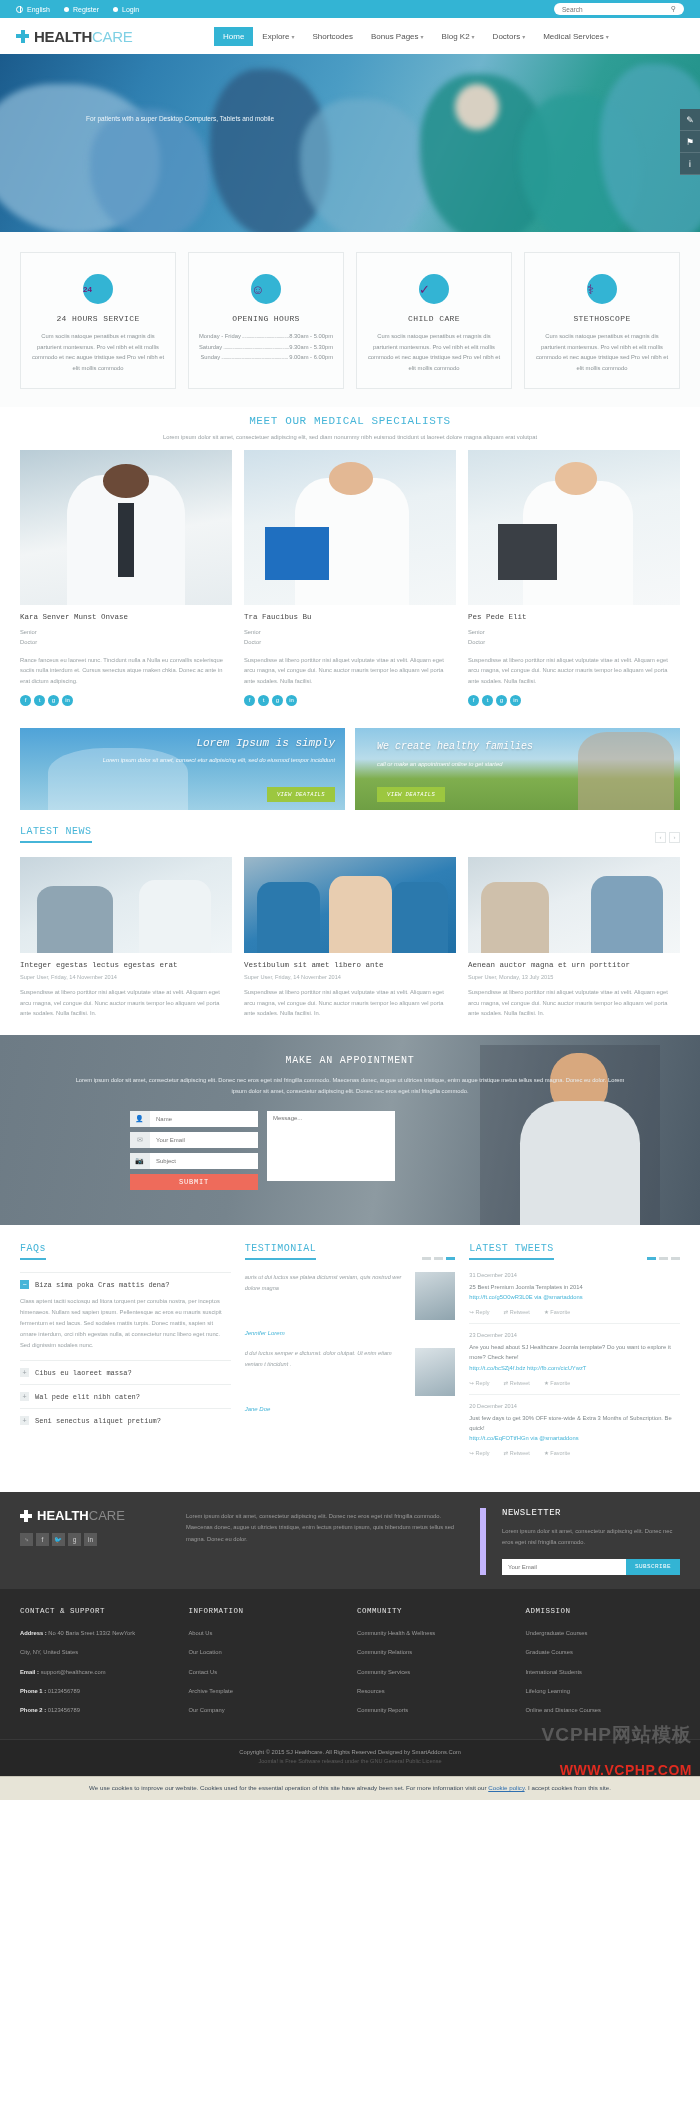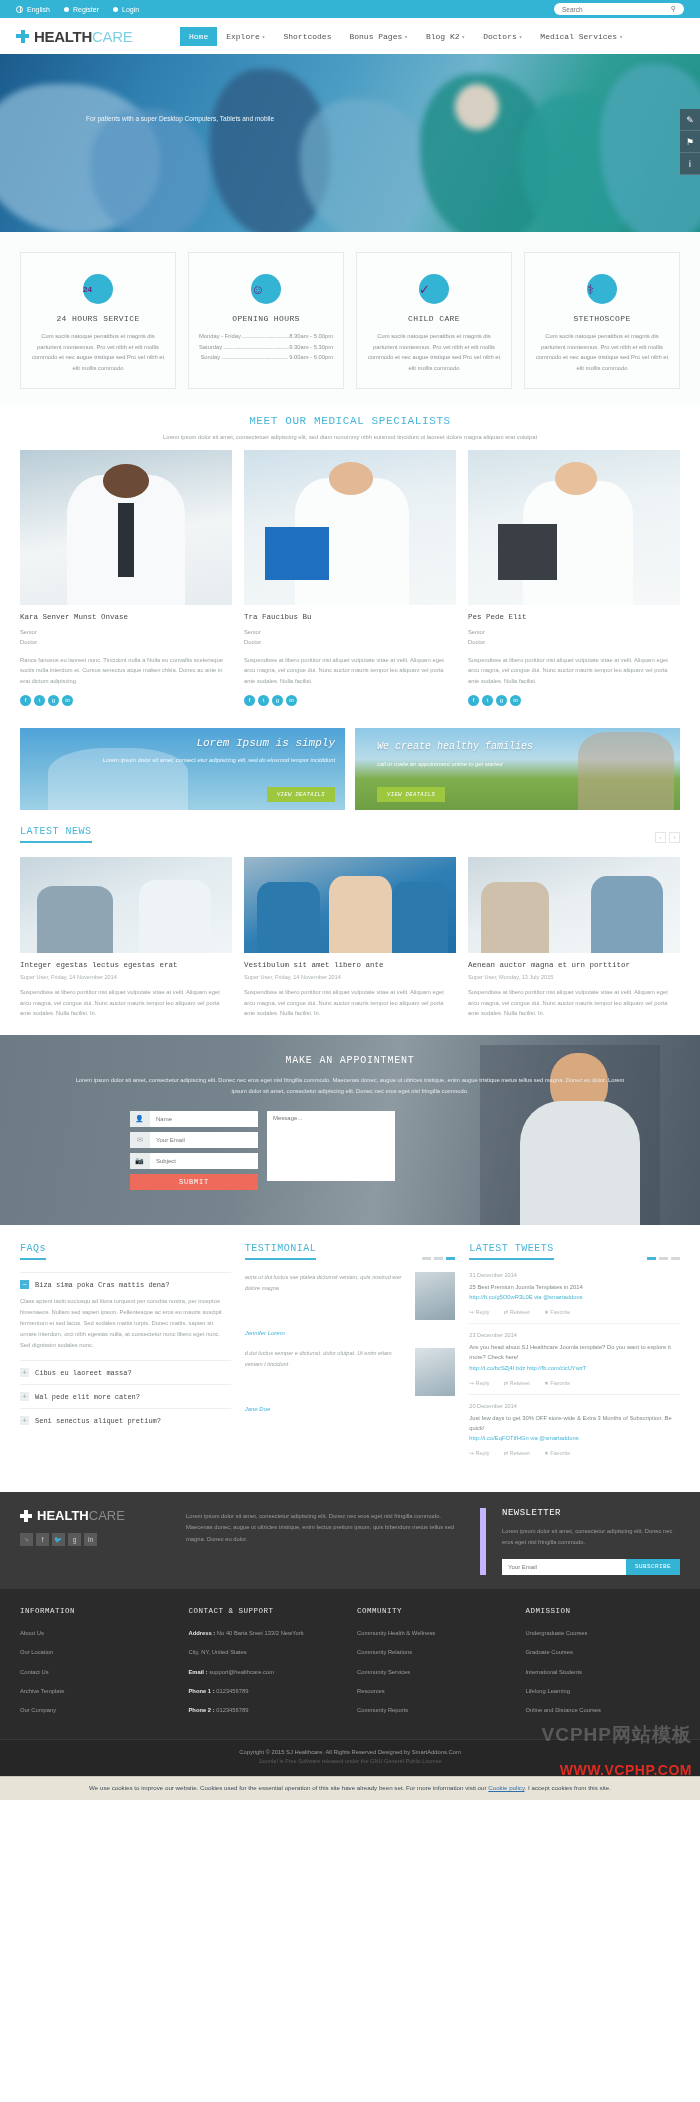--- a/index.html
+++ b/index.html
@@ -26,21 +26,21 @@
   
   .header { height: 36px; background:#fff; display:flex; align-items:center; }
   .logo { display:flex; align-items:center; gap:5px; width:180px; padding-left:16px; }
   .logo-cross { position:relative; width:13px; height:13px; }
   .logo-cross::before, .logo-cross::after { content:""; position:absolute; background:#33b4d4; }
   .logo-cross::before { left:4.5px; top:0; width:4px; height:13px; }
   .logo-cross::after { left:0; top:4.5px; width:13px; height:4px; }
   .logo-text { font-size:15px; letter-spacing:-0.3px; font-weight:bold; font-family:"Liberation Sans",sans-serif; }
   .logo-text .a { color:#3d3d3d; }
   .logo-text .b { color:#7fd0e4; font-weight:normal; }
-  .nav { display:flex; align-items:center; gap:0; font-family:Liberation Mono, monospace; }
+  .nav { display:flex; align-items:center; gap:0; font-family:Liberation Sans, sans-serif;margin-left:34px; }
   .nav-item { font-size:8px; color:#555; padding:5px 9px; white-space:nowrap; }
   .nav-item.active { background:#33b4d4; color:#fff; }
   .caret { font-size:6px; margin-left:2px; color:#999; }
 
   
   .hero { height: 178px; position:relative; overflow:hidden;
     background: linear-gradient(115deg,#1b5b8c 0%, #2f7fb0 20%, #4a9cc4 45%, #6fb4cc 62%, #2e9d95 78%, #1f8e86 100%); }
   .hero-img { position:absolute; inset:0; }
   .hb { position:absolute; border-radius:40% 50% 45% 55%; filter: blur(3px); }
   .hero-caption { position:absolute; left:80px; top:60px; width:200px; text-align:center; color:#eef6fa; font-size:6.5px; line-height:1.5; }
@@ -440,21 +440,21 @@
           <span class="faq-box on">−</span>
           <span class="faq-q">Biza sima poka Cras mattis dena?</span>
         </div>
         <div class="faq-a">Class aptent taciti sociosqu ad litora torquent per conubia nostra, per inceptos himenaeos. Nullam sed sapien ipsum. Pellentesque ac eros eu mauris suscipit fermentum et sed lacus. Sed sodales mattis turpis. Donec mattis, sapien sit ornare interdum, orci nibh egestas nulla, at consectetur nunc libero eget nunc. Sed dignissim sodales nunc.</div>
         <div class="faq-item">
           <span class="faq-box">+</span>
           <span class="faq-q">Cibus eu laoreet massa?</span>
         </div>
         <div class="faq-item">
           <span class="faq-box">+</span>
-          <span class="faq-q">Wal pede elit more caten?</span>
+          <span class="faq-q">Wal pede elit nibh caten?</span>
         </div>
         <div class="faq-item">
           <span class="faq-box">+</span>
           <span class="faq-q">Seni senectus aliquet pretium?</span>
         </div>
       </div>
     </div>
 
     <div class="bcol">
       <div class="bhead">
@@ -542,34 +542,34 @@
           <input type="text" placeholder="Your Email" style="">
           <div class="f-sub">SUBSCRIBE</div>
         </div>
       </div>
     </div>
   </div>
 
   <div class="f-mid">
     <div class="container f-cols">
       <div class="f-col">
+        <div class="f-col-t">CONTACT &amp; SUPPORT</div>
+        <div class="f-li"><b>Address :</b><span> No 40 Baria Sreet 133/2 NewYork</span></div>
+        <div class="f-li"><span>City, NY, United States</span></div>
+        <div class="f-li"><b>Email :</b><span> support@healthcare.com</span></div>
+        <div class="f-li"><b>Phone 1 :</b><span> 0123456789</span></div>
+        <div class="f-li"><b>Phone 2 :</b><span> 0123456789</span></div>
+      </div>
+      <div class="f-col">
         <div class="f-col-t">INFORMATION</div>
         <div class="f-li">About Us</div>
         <div class="f-li">Our Location</div>
         <div class="f-li">Contact Us</div>
         <div class="f-li">Archive Template</div>
         <div class="f-li">Our Company</div>
-      </div>
-      <div class="f-col">
-        <div class="f-col-t">CONTACT &amp; SUPPORT</div>
-        <div class="f-li"><b>Address :</b><span> No 40 Baria Sreet 133/2 NewYork</span></div>
-        <div class="f-li"><span>City, NY, United States</span></div>
-        <div class="f-li"><b>Email :</b><span> support@healthcare.com</span></div>
-        <div class="f-li"><b>Phone 1 :</b><span> 0123456789</span></div>
-        <div class="f-li"><b>Phone 2 :</b><span> 0123456789</span></div>
       </div>
       <div class="f-col">
         <div class="f-col-t">COMMUNITY</div>
         <div class="f-li">Community Health &amp; Wellness</div>
         <div class="f-li">Community Relations</div>
         <div class="f-li">Community Services</div>
         <div class="f-li">Resources</div>
         <div class="f-li">Community Reports</div>
       </div>
       <div class="f-col">

